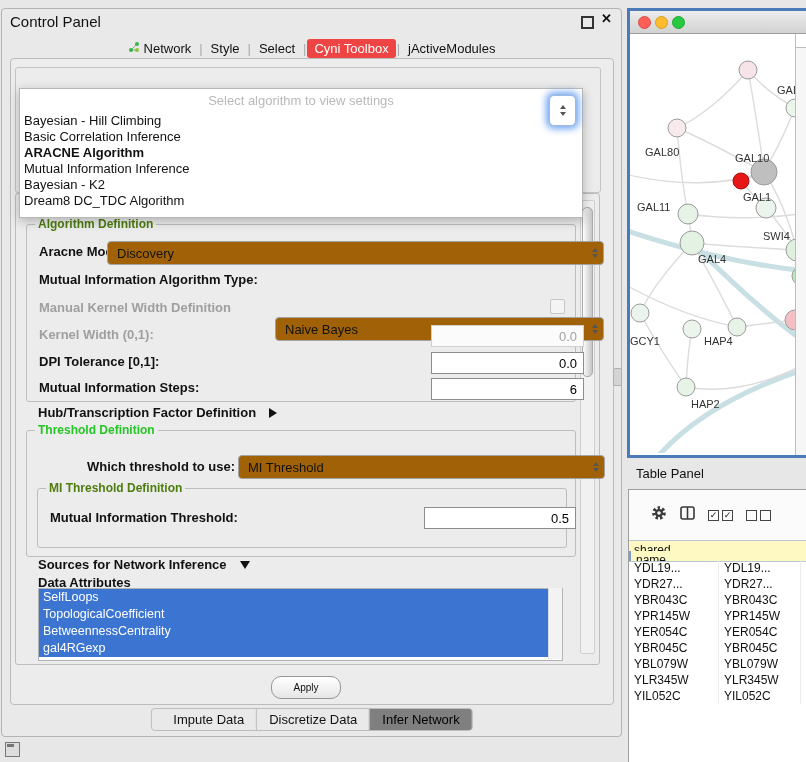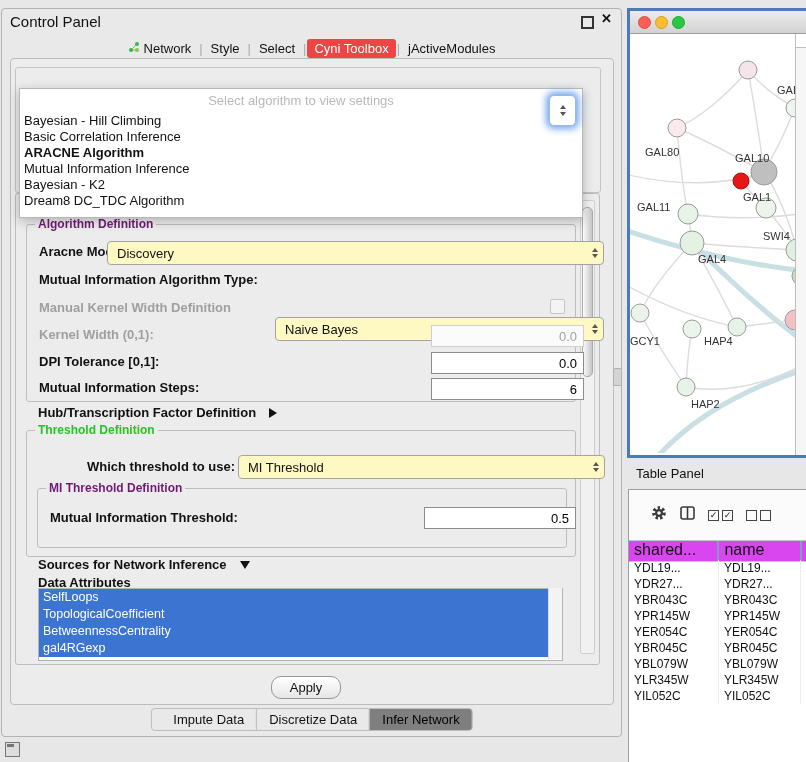--- a/index.html
+++ b/index.html
@@ -17,45 +17,45 @@
   .tab{padding:2px 7px;display:flex;align-items:center;gap:4px;white-space:nowrap;}
   .tab.active{background:#ef4444;color:#fff;border-radius:3px;}
   .tab-sep{color:#aaa;margin:0 1px;}
   .content-panel{position:absolute;left:8px;top:49px;width:602px;height:645px;background:#ececec;
                  border:1px solid #bcbcbc;border-radius:4px;}
   .hidden-grp{position:absolute;left:13px;top:58px;width:584px;height:124px;border:1px solid #c4c4c4;border-radius:3px;}
   
   .grp{position:absolute;border:1px solid #bdbdbd;border-radius:3px;}
   .grp-title{position:absolute;top:-8px;left:8px;background:#ececec;padding:0 3px;font-size:12px;font-weight:bold;white-space:nowrap;}
   .t-plain{color:#000;font-weight:normal;}
-  .t-blue{color:#701a75;}
+  .t-blue{color:#4d7c0f;}
   .t-green{color:#27c427;}
   .lbl{position:absolute;font-size:13px;font-weight:bold;white-space:nowrap;}
   .lbl.dis{color:#9f9f9f;}
-  .combo{position:absolute;background:#fef9c3;border:1px solid #a3a3a3;border-radius:4px;font-size:13px;
+  .combo{position:absolute;background:#a16207;border:1px solid #a3a3a3;border-radius:4px;font-size:13px;
          display:flex;align-items:center;padding:0 24px 0 9px;}
   .combo-arrows{position:absolute;right:5px;top:50%;transform:translateY(-50%);display:flex;flex-direction:column;gap:2px;}
   .aru{width:0;height:0;border-left:3.5px solid transparent;border-right:3.5px solid transparent;border-bottom:4px solid #555;}
   .ard{width:0;height:0;border-left:3.5px solid transparent;border-right:3.5px solid transparent;border-top:4px solid #555;}
   .field{position:absolute;background:#fff;border:1px solid #8d8d8d;font-size:13px;text-align:right;
          padding:0 6px;font-family:inherit;color:#000;}
   .field.dis{border-color:#cfcfcf;color:#a2a2a2;background:#fbfbfb;}
   .checkbox{position:absolute;width:13px;height:13px;border:1px solid #c6c6c6;background:#f4f4f4;border-radius:2px;}
   .disclosure{position:absolute;display:flex;align-items:center;gap:13px;font-size:13px;font-weight:bold;}
   .tri-right{width:0;height:0;border-top:5px solid transparent;border-bottom:5px solid transparent;border-left:8px solid #111;}
   .tri-down{width:0;height:0;border-left:5px solid transparent;border-right:5px solid transparent;border-top:8px solid #111;}
   .attr-list{position:absolute;background:#fff;border:1px solid #b3b3b3;overflow:hidden;}
   .attr-item{height:17px;line-height:17px;font-size:12.5px;padding-left:4px;color:#fff;background:#3b74d1;
              width:calc(100% - 13px);white-space:nowrap;}
   .attr-scroll{position:absolute;right:0;top:0;bottom:0;width:13px;background:#f3f3f3;border-left:1px solid #ddd;}
   .v-scroll{position:absolute;background:#f1f1f1;border:1px solid #cfcfcf;border-radius:2px;}
   .v-thumb{position:absolute;left:1px;width:9px;border-radius:5px;background:linear-gradient(90deg,#fdfdfd,#c6c6c6);
            border:1px solid #ababab;}
   .apply-btn{position:absolute;left:269px;top:667px;width:68px;height:21px;border:1px solid #969696;border-radius:10px;
-             background:linear-gradient(#ffffff,#e6e6e6);font-size:13px;display:flex;align-items:center;justify-content:center;}
+             background:linear-gradient(#ffffff,#e6e6e6);font-size:10px;display:flex;align-items:center;justify-content:center;}
   .bottom-tabs{position:absolute;left:50%;transform:translateX(-50%);top:699px;height:21px;display:flex;
                border:1px solid #bdbdbd;border-radius:4px;overflow:hidden;background:#e9e9e9;font-size:13px;}
   .seg{padding:0 12px;display:flex;align-items:center;border-left:1px solid #bdbdbd;white-space:nowrap;}
   .seg:first-child{border-left:none;padding-left:22px;}
   .seg.active{background:#7f7f7f;color:#000000;}
   
   .algo-popup{position:absolute;left:17px;top:47px;width:562px;height:128px;background:#fff;border:1px solid #b7b7b7;
               box-shadow:0 3px 10px rgba(0,0,0,.25);z-index:50;margin-top:32px;}
   .algo-placeholder{height:24px;line-height:24px;text-align:center;color:#b9b9b9;font-size:13px;}
   .algo-option{height:16px;line-height:16px;font-size:13px;padding-left:4px;white-space:nowrap;}
@@ -75,22 +75,22 @@
   .net-scroll{position:absolute;left:165px;top:23px;bottom:0;width:14px;background:#f6f6f6;border-left:1px solid #bdbdbd;}
   .net-scroll-btn{height:13px;border-bottom:1px solid #bdbdbd;background:#fff;}
   
   .table-panel-title{position:absolute;left:636px;top:466px;font-size:13px;}
   .table-window{position:absolute;left:628px;top:489px;width:178px;height:273px;background:#fff;border:1px solid #9e9e9e;}
   .tbl-toolbar{position:absolute;left:0;right:0;top:0;height:50px;background:#fbfbfb;border-bottom:1px solid #e0e0e0;
                display:flex;align-items:center;gap:13px;padding-left:22px;}
   .box-pair{display:flex;gap:3px;}
   .mini-box{width:9px;height:9px;border:1px solid #444;font-size:9px;line-height:8px;text-align:center;}
   .mini-box.checked::before{content:"\2713";}
-  .tbl-header{position:absolute;left:0;right:0;top:50px;height:20px;background:#d946ef;border-top:1px solid #b9c6d4;
-              border-bottom:1px solid #b9c6d4;display:flex;font-size:16px;}
+  .tbl-header{position:absolute;left:0;right:0;top:50px;height:20px;background:#fef9c3;border-top:1px solid #b9c6d4;
+              border-bottom:1px solid #b9c6d4;display:flex;font-size:12px;flex-direction:column;}
   .th{line-height:18px;padding-left:5px;white-space:nowrap;overflow:hidden;}
   .th.c0{width:84px;}
   .th.c1{width:76px;border-left:2px solid #7d9ec6;}
   .th.c2{flex:1;border-left:2px solid #7d9ec6;}
   .tbl-body{position:absolute;left:0;right:0;top:70px;bottom:0;overflow:hidden;font-size:12px;}
   .tr{display:flex;height:16px;line-height:16px;}
   .td{padding-left:5px;white-space:nowrap;overflow:hidden;}
   .td.c0{width:84px;}
   .td.c1{width:76px;border-left:1px solid #ececec;}
   .td.c2{flex:1;border-left:1px solid #ececec;}

